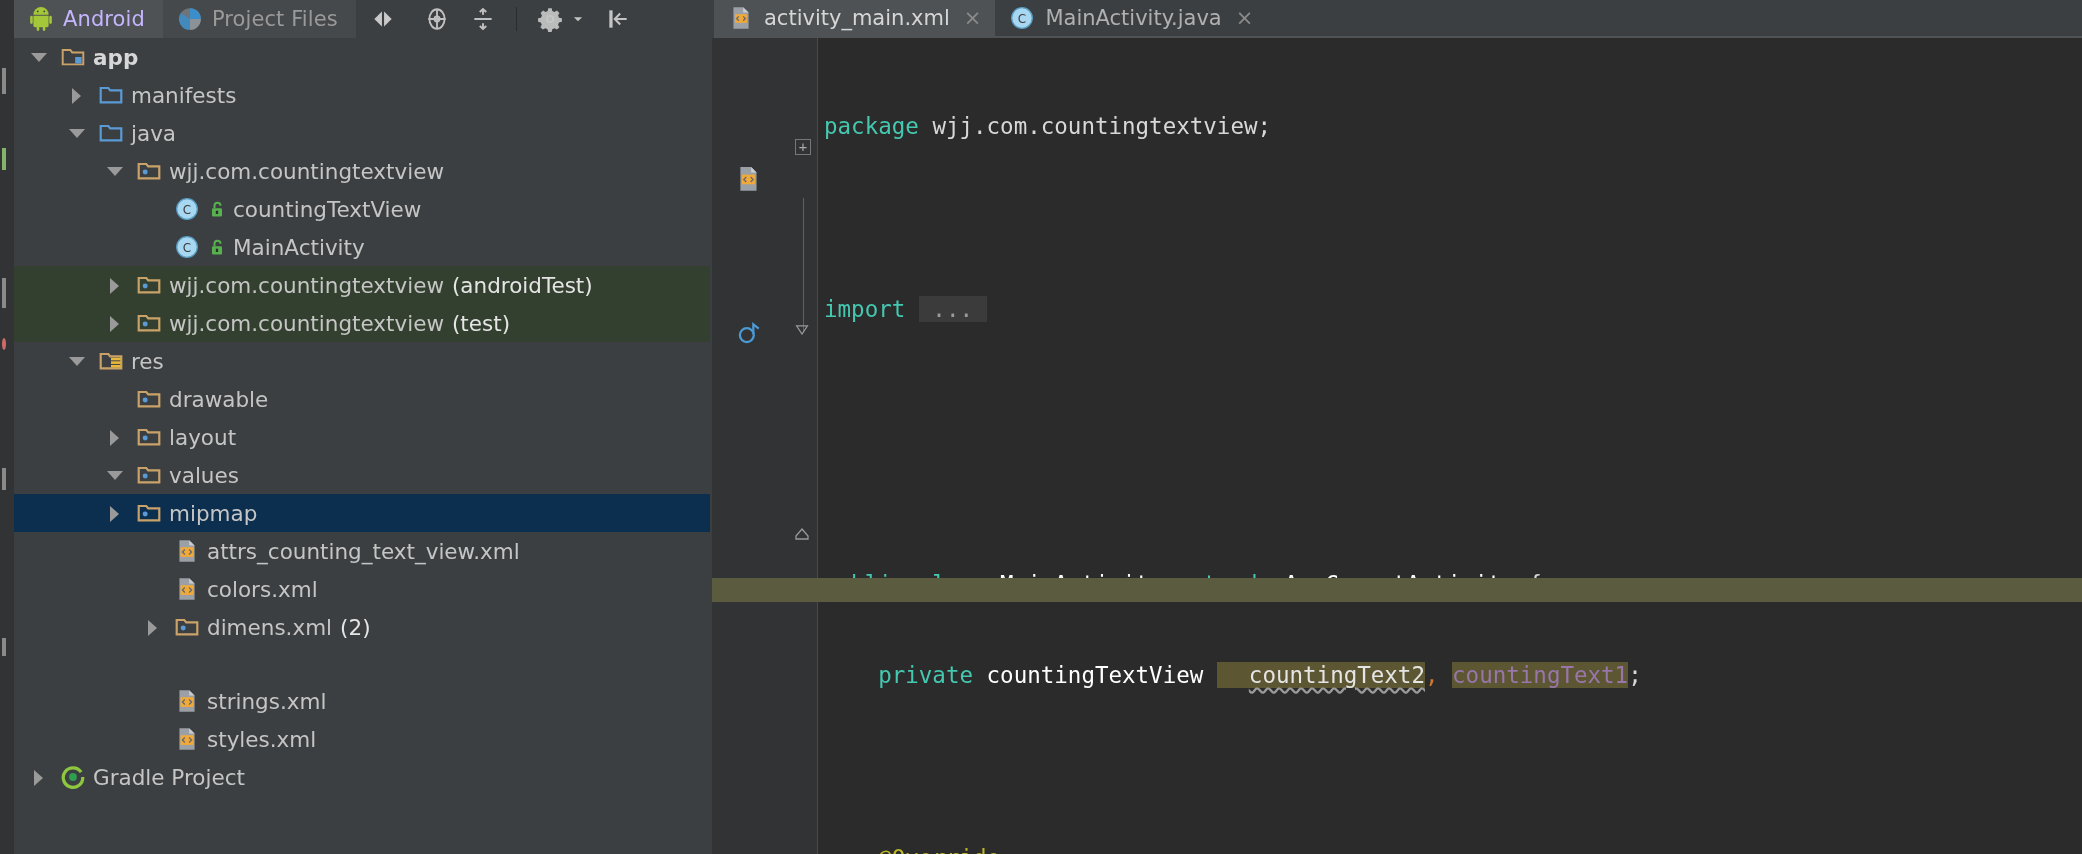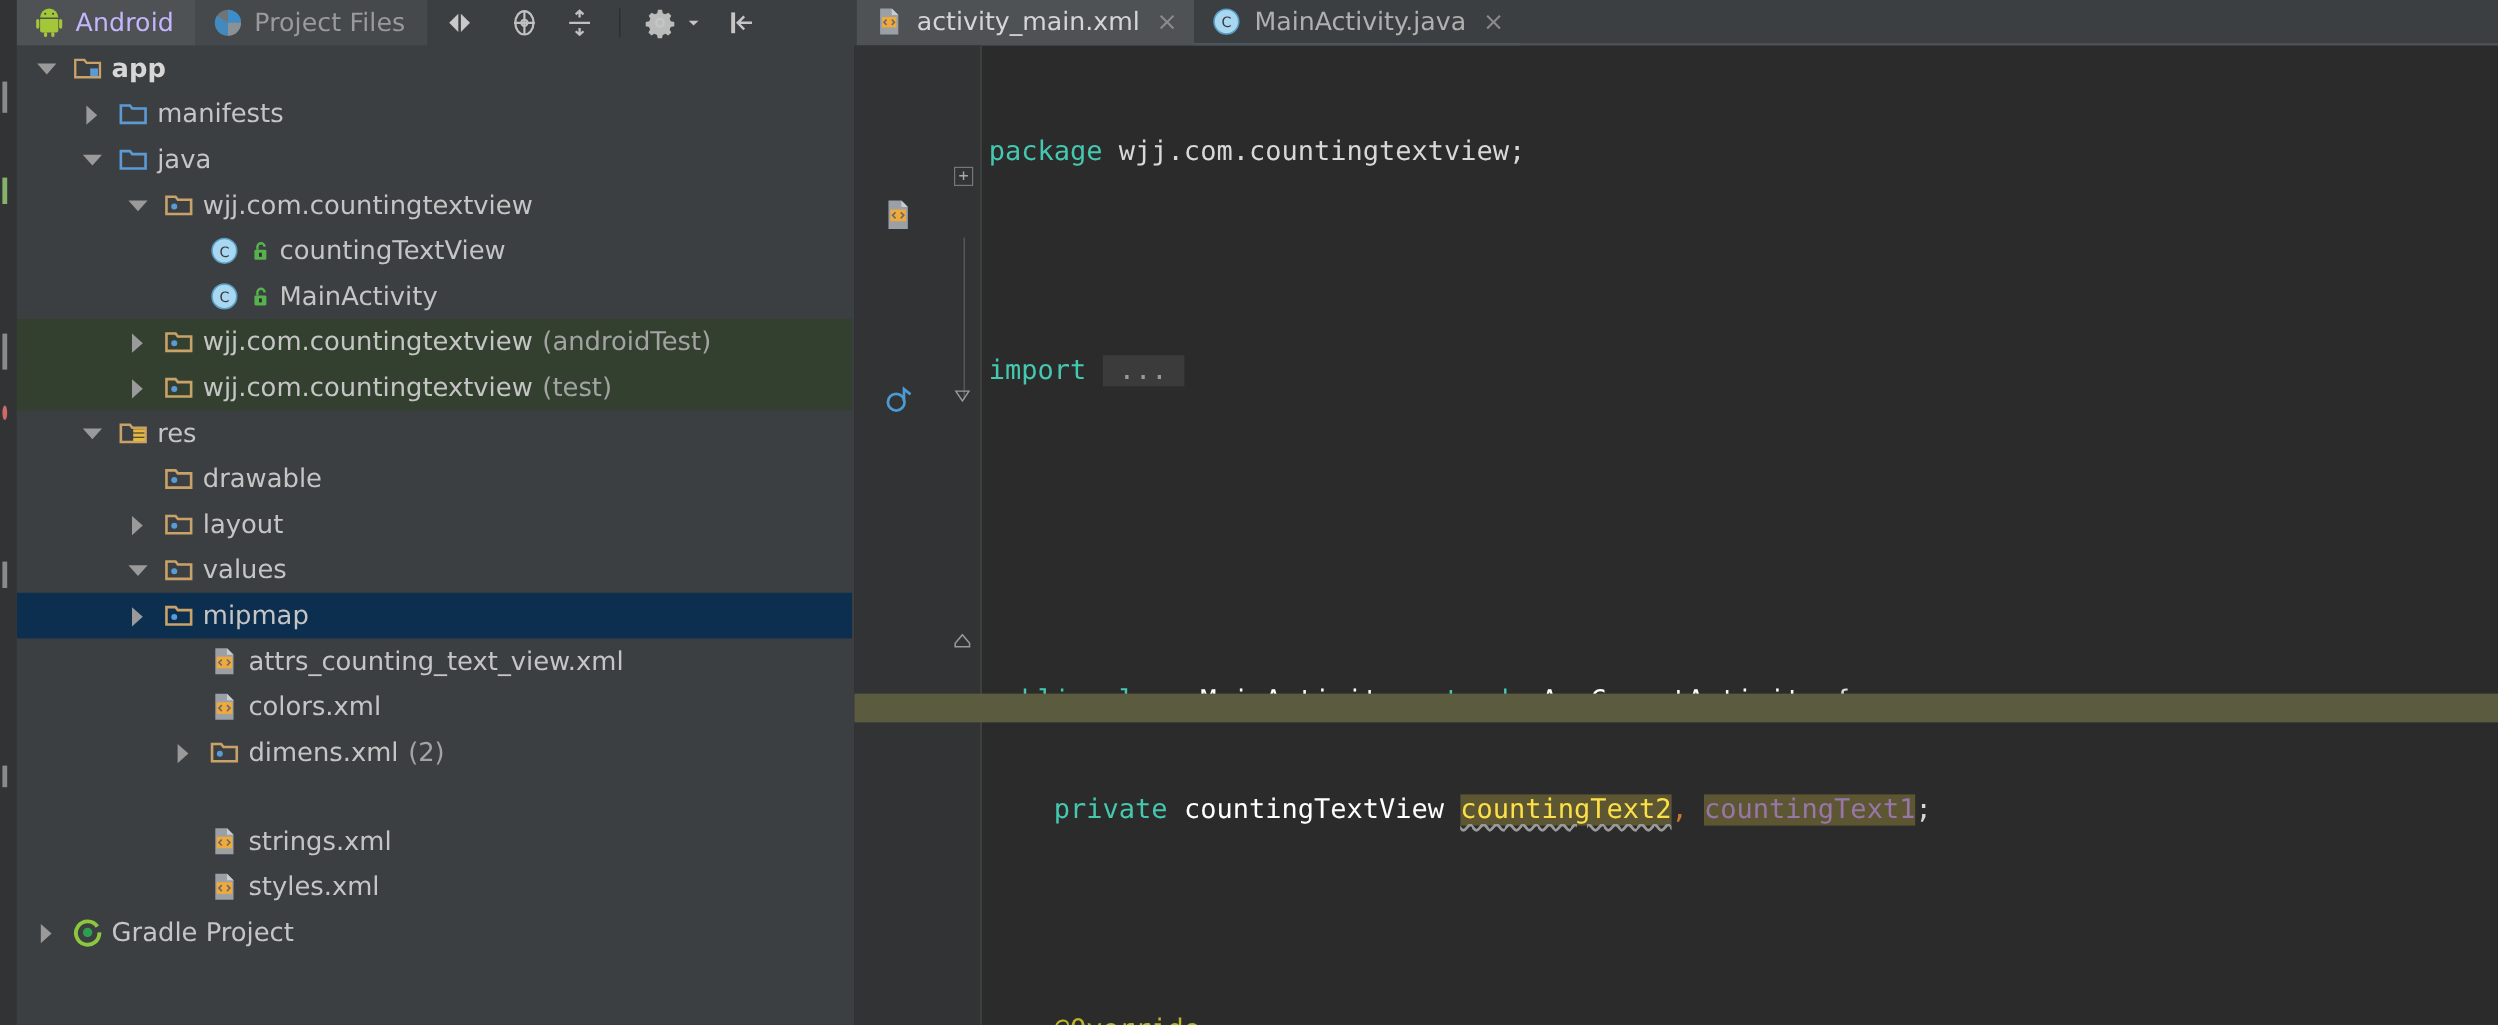--- a/index.html
+++ b/index.html
@@ -80,21 +80,21 @@
     border-top: 9px solid #9a9a9a;
   }
   .arrow.right::after {
     content: ""; position: absolute; left: 6px; top: 4px;
     border-top: 8px solid transparent; border-bottom: 8px solid transparent;
     border-left: 9px solid #9a9a9a;
   }
   .ticon { width: 26px; height: 26px; flex: 0 0 26px; margin-right: 7px; }
   .tlabel { font-size: 21.5px; }
   .tlabel.bold { font-weight: bold; color: #d7d7d7; }
-  .tdim { color: #a3a3a3; font-size: 21.5px; }
+  .tdim { color: #e5e5e5; font-size: 21.5px; }
 
   
   .editor {
     position: absolute; left: 712px; top: 38px; width: 1370px; height: 816px;
     background: #2b2b2b;
   }
   .gutter {
     position: absolute; left: 0; top: 0; width: 78px; height: 816px;
     background: #313335;
   }
@@ -112,21 +112,21 @@
 
   .k   { color: #cc7832; }
   .kw  { color: #45c8b0; }
   .ann { color: #bbb529; }
   .fld { color: #9876aa; }
   .wht { color: #ffffff; }
   .plain { color: #d8d8d8; }
   .warn-hl { background: #5c5632; }
   .warn-hl.squig {
     text-decoration: underline wavy #9a9a9a;
-    text-underline-offset: 4px; color: #fde047;
+    text-underline-offset: 4px; color: #e5e5e5; padding-left: 32px;
   }
 
   
   .gmark { position: absolute; }
   .foldbox {
     position: absolute; width: 16px; height: 16px;
     border: 1px solid #777; color: #aaa; font-size: 14px;
     line-height: 14px; text-align: center;
     font-family: "DejaVu Sans Mono", monospace;
   }

